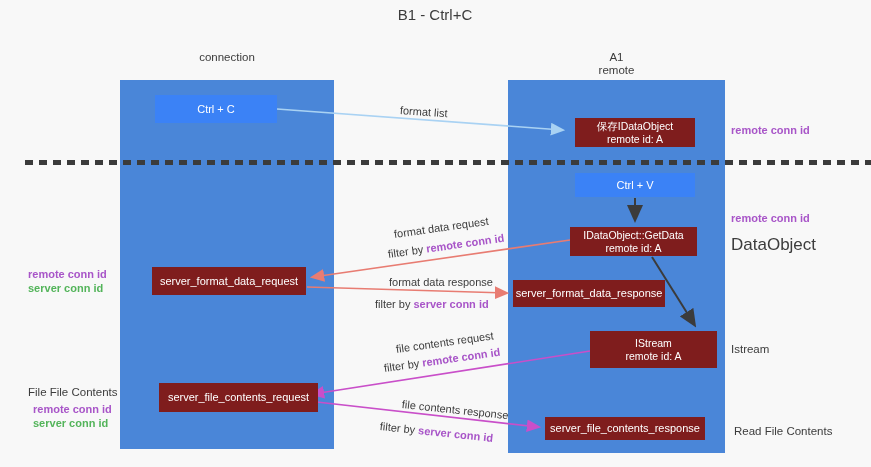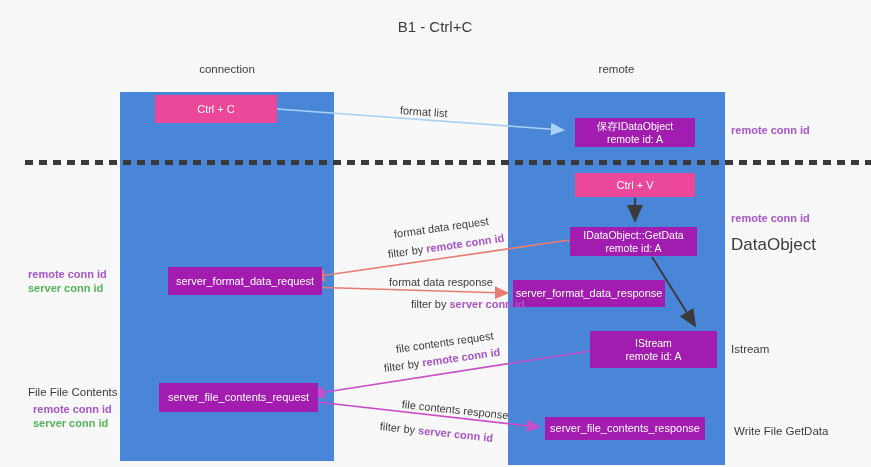--- a/index.html
+++ b/index.html
@@ -1,29 +1,29 @@
 <!DOCTYPE html>
 <html><head>
 <meta charset="utf-8">
 <style>
   html,body { margin:0; padding:0; }
   body {
     width:871px; height:467px; position:relative; overflow:hidden;
     background:#f8f8f8; font-family:"Liberation Sans",sans-serif; color:#3c3c3c;
   }
-  .abs { position:absolute;margin-top:12px; }
+  .abs { position:absolute; }
   .title { left:300px; top:6px; width:270px; text-align:center; font-size:15px; line-height:18px; }
   .colhead { text-align:center; font-size:11.5px; line-height:13px; }
   .col { background:#4a86d8; }
   .box {
     position:absolute; display:flex; flex-direction:column; align-items:center; justify-content:center;
     color:#fff; text-align:center; font-size:11px; line-height:13px; white-space:nowrap;
   }
-  .green { background:#ec4899; }
-  .orange { background:#a21caf; }
+  .green { background:#3b82f6; }
+  .orange { background:#7f1d1d; }
   .lbl { position:absolute; font-size:11px; white-space:nowrap; color:#3c3c3c; }
   .rot-up { transform:rotate(-8deg); transform-origin:left center; }
   .rot-dn { transform:rotate(6deg); transform-origin:left center; }
   .rot-sl { transform:rotate(4deg); transform-origin:left center; }
   .purple { color:#a855c8; font-weight:bold; }
   .greentx { color:#53b45a; font-weight:bold; }
   .gap { margin-right:3px; }
   .dashline {
     position:absolute; left:25px; top:160px; width:846px; height:5px;
     background:repeating-linear-gradient(90deg,#3b3b3b 0 8px,transparent 8px 14px);
@@ -34,20 +34,21 @@
 <body>
 
 <div class="abs title">
   <div>B1 - Ctrl+C</div>
 </div>
 
 <div class="abs colhead" style="left:120px; top:51px; width:214px;">
   <div>connection</div>
 </div>
 <div class="abs colhead" style="left:508px; top:51px; width:217px;">
+  <div>A1</div>
   <div>remote</div>
 </div>
 
 <div class="abs col" style="left:120px; top:80px; width:214px; height:369px;"></div>
 <div class="abs col" style="left:508px; top:80px; width:217px; height:373px;"></div>
 
 <div class="dashline"></div>
 
 <svg class="arrows" width="871" height="467" viewBox="0 0 871 467">
   <defs>
@@ -84,21 +85,21 @@
 
 <div class="box green" style="left:575px; top:173px; width:120px; height:24px;">
   <div>Ctrl + V</div>
 </div>
 
 <div class="box orange" style="left:570px; top:227px; width:127px; height:29px; font-size:10.5px;">
   <div>IDataObject::GetData</div>
   <div>remote id: A</div>
 </div>
 
-<div class="box orange" style="left:152px; top:267px; width:154px; height:28px;margin-left:16px;">
+<div class="box orange" style="left:152px; top:267px; width:154px; height:28px;">
   <div>server_format_data_request</div>
 </div>
 
 <div class="box orange" style="left:513px; top:280px; width:152px; height:27px;">
   <div>server_format_data_response</div>
 </div>
 
 <div class="box orange" style="left:590px; top:331px; width:127px; height:37px; font-size:10.5px;">
   <div>IStream</div>
   <div>remote id: A</div>
@@ -113,37 +114,37 @@
 </div>
 
 <div class="lbl rot-sl" style="left:400px; top:104px;">format list</div>
 
 <div class="lbl rot-up" style="left:394px; top:228px;">format data request</div>
 <div class="lbl rot-up" style="left:388px; top:248px;">
   <span class="gap">filter by</span><span class="purple">remote conn id</span>
 </div>
 
 <div class="lbl" style="left:389px; top:276px;">format data response</div>
-<div class="lbl" style="left:375px; top:298px;margin-left:36px;">
+<div class="lbl" style="left:375px; top:298px;">
   <span class="gap">filter by</span><span class="purple">server conn id</span>
 </div>
 
 <div class="lbl rot-up" style="left:396px; top:343px;">file contents request</div>
 <div class="lbl rot-up" style="left:384px; top:362px;">
   <span class="gap">filter by</span><span class="purple">remote conn id</span>
 </div>
 
 <div class="lbl rot-dn" style="left:402px; top:398px;">file contents response</div>
 <div class="lbl rot-dn" style="left:380px; top:420px;">
   <span class="gap">filter by</span><span class="purple">server conn id</span>
 </div>
 
 <div class="lbl purple" style="left:731px; top:124px;">remote conn id</div>
 <div class="lbl purple" style="left:731px; top:212px;">remote conn id</div>
 <div class="lbl" style="left:731px; top:235px; font-size:17px;">DataObject</div>
 <div class="lbl" style="left:731px; top:343px; font-size:11.5px;">Istream</div>
-<div class="lbl" style="left:734px; top:425px; font-size:11.5px;">Write File GetData</div>
+<div class="lbl" style="left:734px; top:425px; font-size:11.5px;">Read File Contents</div>
 
 <div class="lbl purple" style="left:28px; top:268px;">remote conn id</div>
 <div class="lbl greentx" style="left:28px; top:282px;">server conn id</div>
 <div class="lbl" style="left:28px; top:386px; font-size:11.5px;">File File Contents</div>
 <div class="lbl purple" style="left:33px; top:403px;">remote conn id</div>
 <div class="lbl greentx" style="left:33px; top:417px;">server conn id</div>
 
 </body></html>

